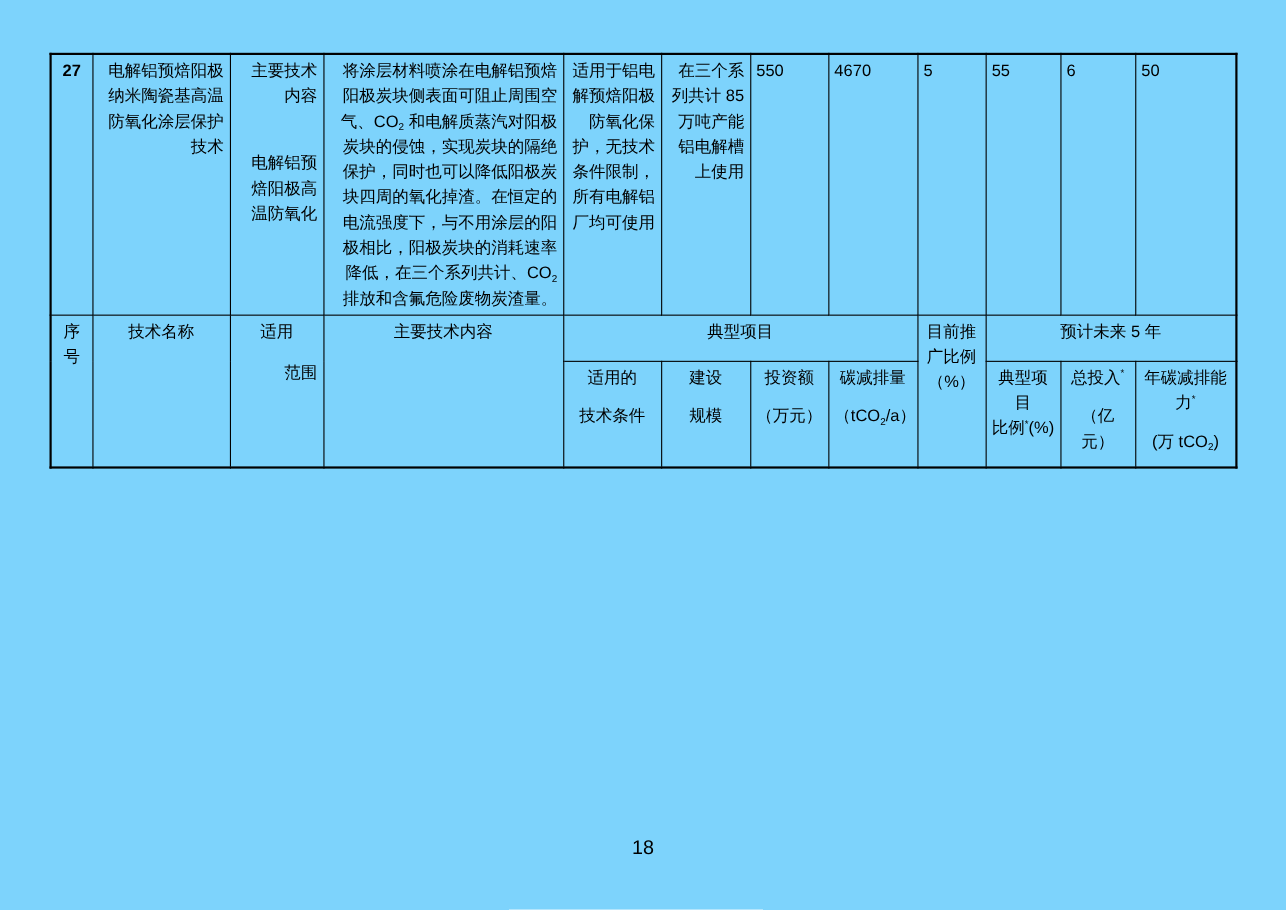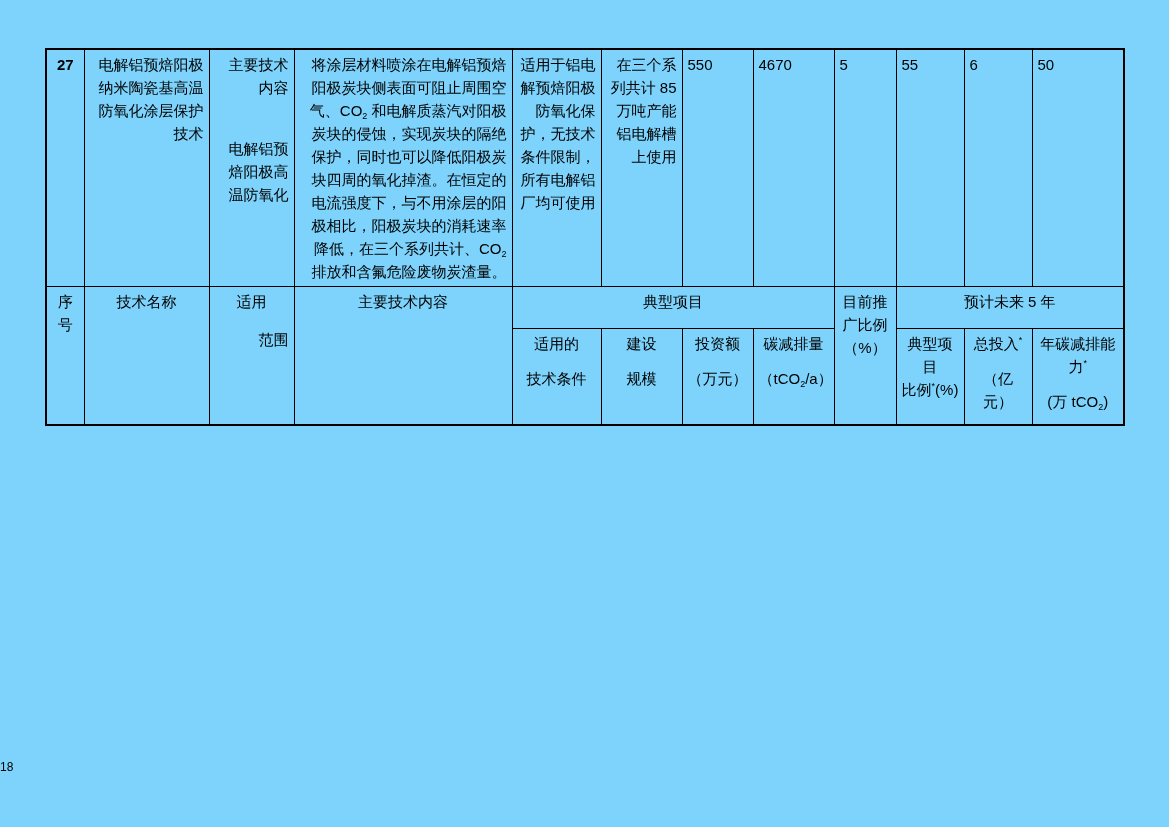--- a/index.html
+++ b/index.html
@@ -43,22 +43,22 @@
   .hgap { margin-top: 12px; }    
   .hgap-lg { margin-top: 15px; text-align: right; }
 
   sub.s2 { font-size: 9px; line-height: 0; vertical-align: -3px; }
   sup.mk { font-size: 9px; line-height: 0; vertical-align: 6px; }
 
   .page-number {
     position: absolute;
     left: 0; right: 0;
     top: 760px;
-    text-align: left;
-    font-size: 12px;
+    text-align: center;
+    font-size: 18px;
   }
 </style>
 </head>
 <body>
 
 <div class="page">
 
   <table class="doc">
     <colgroup>
       <col style="width:38px">

